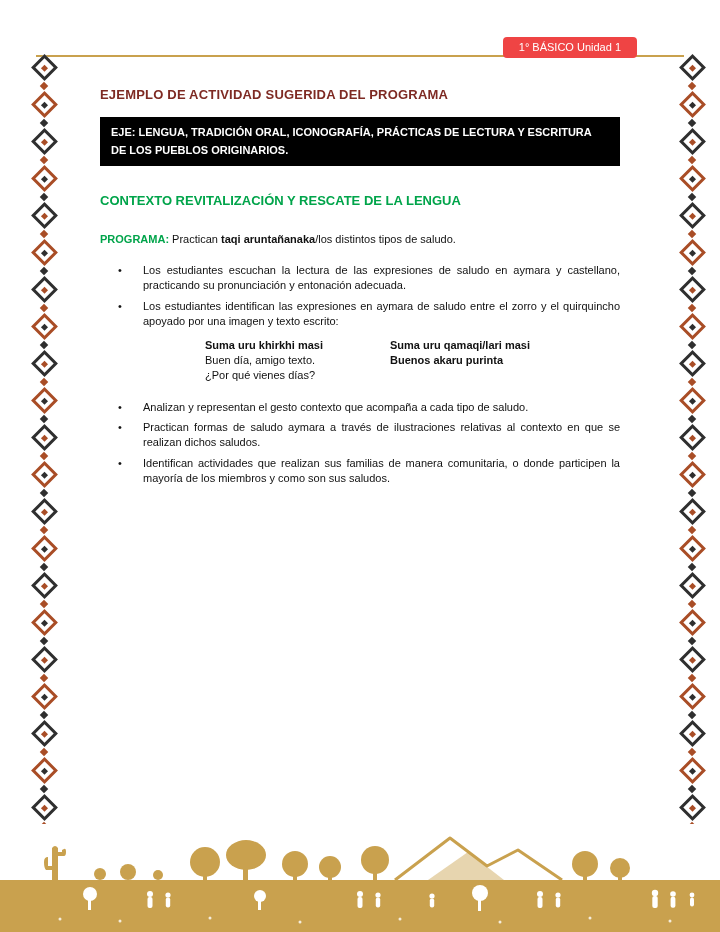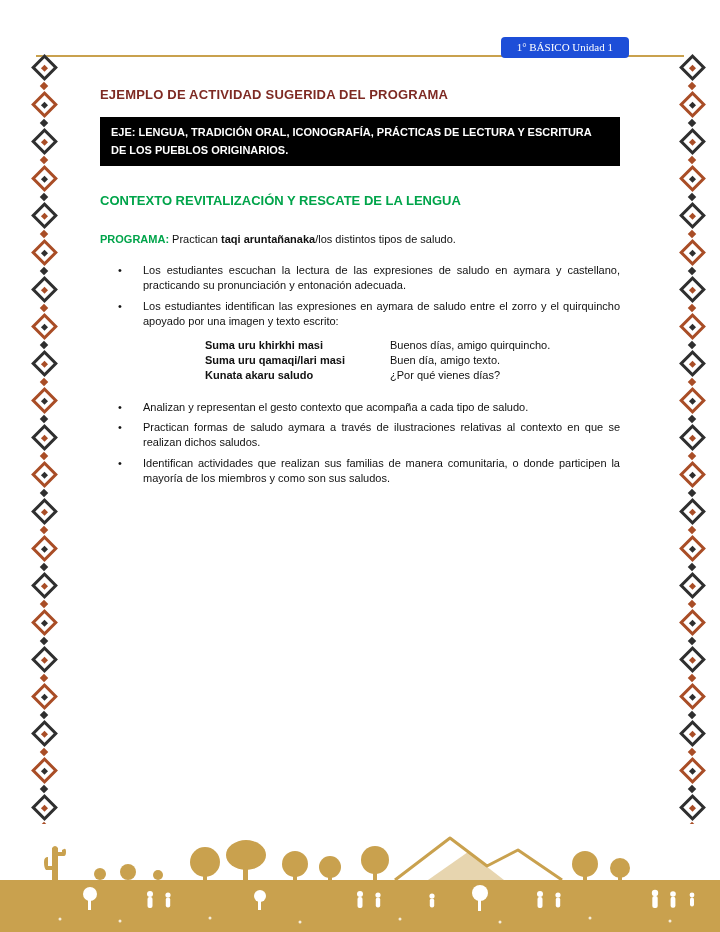--- a/index.html
+++ b/index.html
@@ -9,26 +9,25 @@
     margin:0 auto;
     background:#ffffff;
     overflow:hidden;
     font-family:"Liberation Sans", sans-serif;
     color:#111;
   }
 
   
   .top-rule{position:absolute;top:55px;left:36px;right:36px;height:2px;background:#C9A14E;}
   .unit-badge{
-    position:absolute;top:37px;right:91px;z-index:2;
-    background:#1d4ed8;color:#fff;
+    position:absolute;top:37px;right:83px;z-index:2;
+    background:#ef4444;color:#fff;
     font-size:11px;line-height:1;
     padding:5px 16px;border-radius:4px;
     white-space:nowrap;
-    font-family:Liberation Serif, serif;
   }
 
   
   .ornament-strip{
     position:absolute;top:54px;height:770px;width:28px;
     display:flex;flex-direction:column;align-items:center;
     overflow:hidden;
   }
   .ornament-left{left:30px;}
   .ornament-right{right:14px;}
@@ -289,24 +288,23 @@
         <span class="bullet-text">Los estudiantes escuchan la lectura de las expresiones de saludo en aymara y castellano, practicando su pronunciación y entonación adecuada.</span>
       </div>
       <div class="bullet-item">
         <span class="bullet-dot">•</span>
         <span class="bullet-text">Los estudiantes identifican las expresiones en aymara de saludo entre el zorro y el quirquincho apoyado por una imagen y texto escrito:</span>
       </div>
     </div>
 
     <div class="phrases">
       <span class="phrase-ay">Suma uru khirkhi masi</span>
-      <span class="phrase-es">Buenos días, amigo quirquincho.</span>
       <span class="phrase-ay">Suma uru qamaqi/lari masi</span>
       <span class="phrase-es">Buen día, amigo texto.</span>
-      <span class="phrase-ay">Kunata akaru saludo</span>
+      <span class="phrase-ay">Buenos akaru purinta</span>
       <span class="phrase-es">¿Por qué vienes días?</span>
     </div>
 
     <div class="bullet-list" style="margin-top:0">
       <div class="bullet-item">
         <span class="bullet-dot">•</span>
         <span class="bullet-text">Analizan y representan el gesto contexto que acompaña a cada tipo de saludo.</span>
       </div>
       <div class="bullet-item">
         <span class="bullet-dot">•</span>

